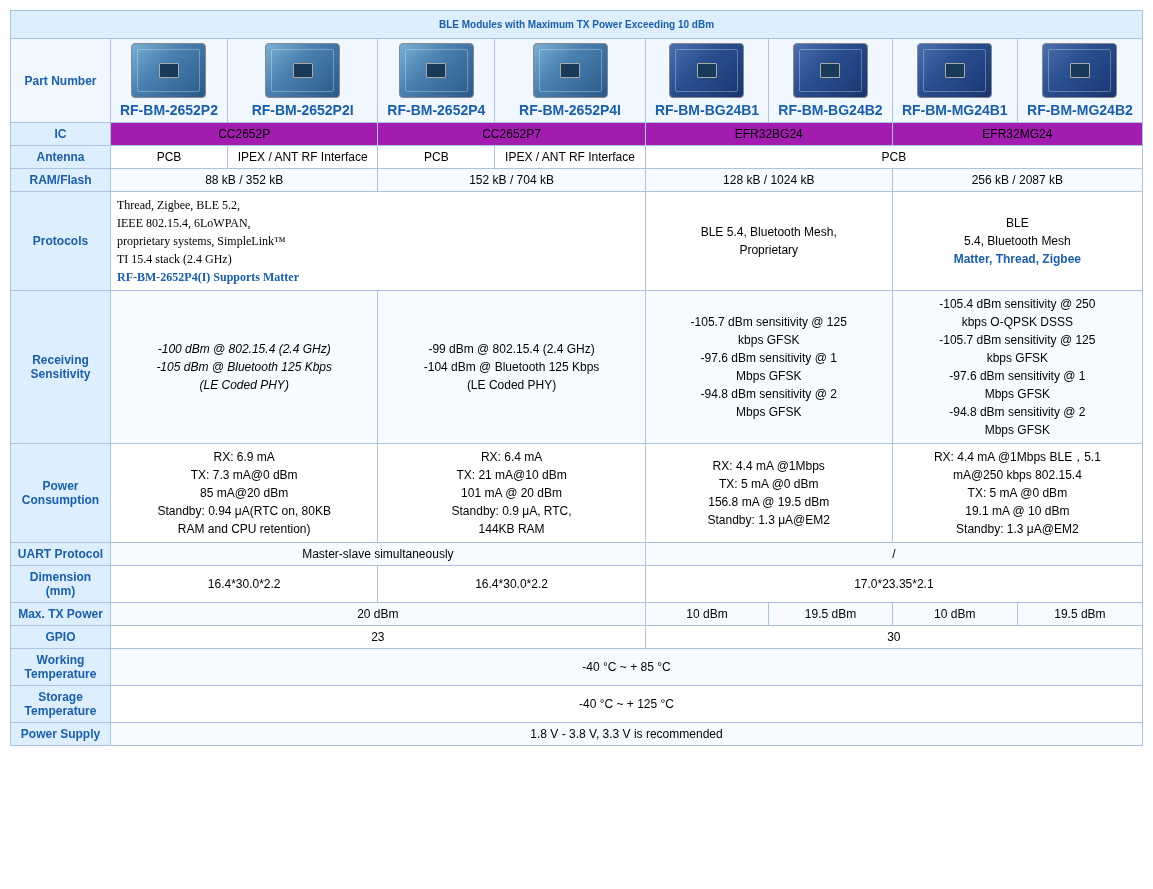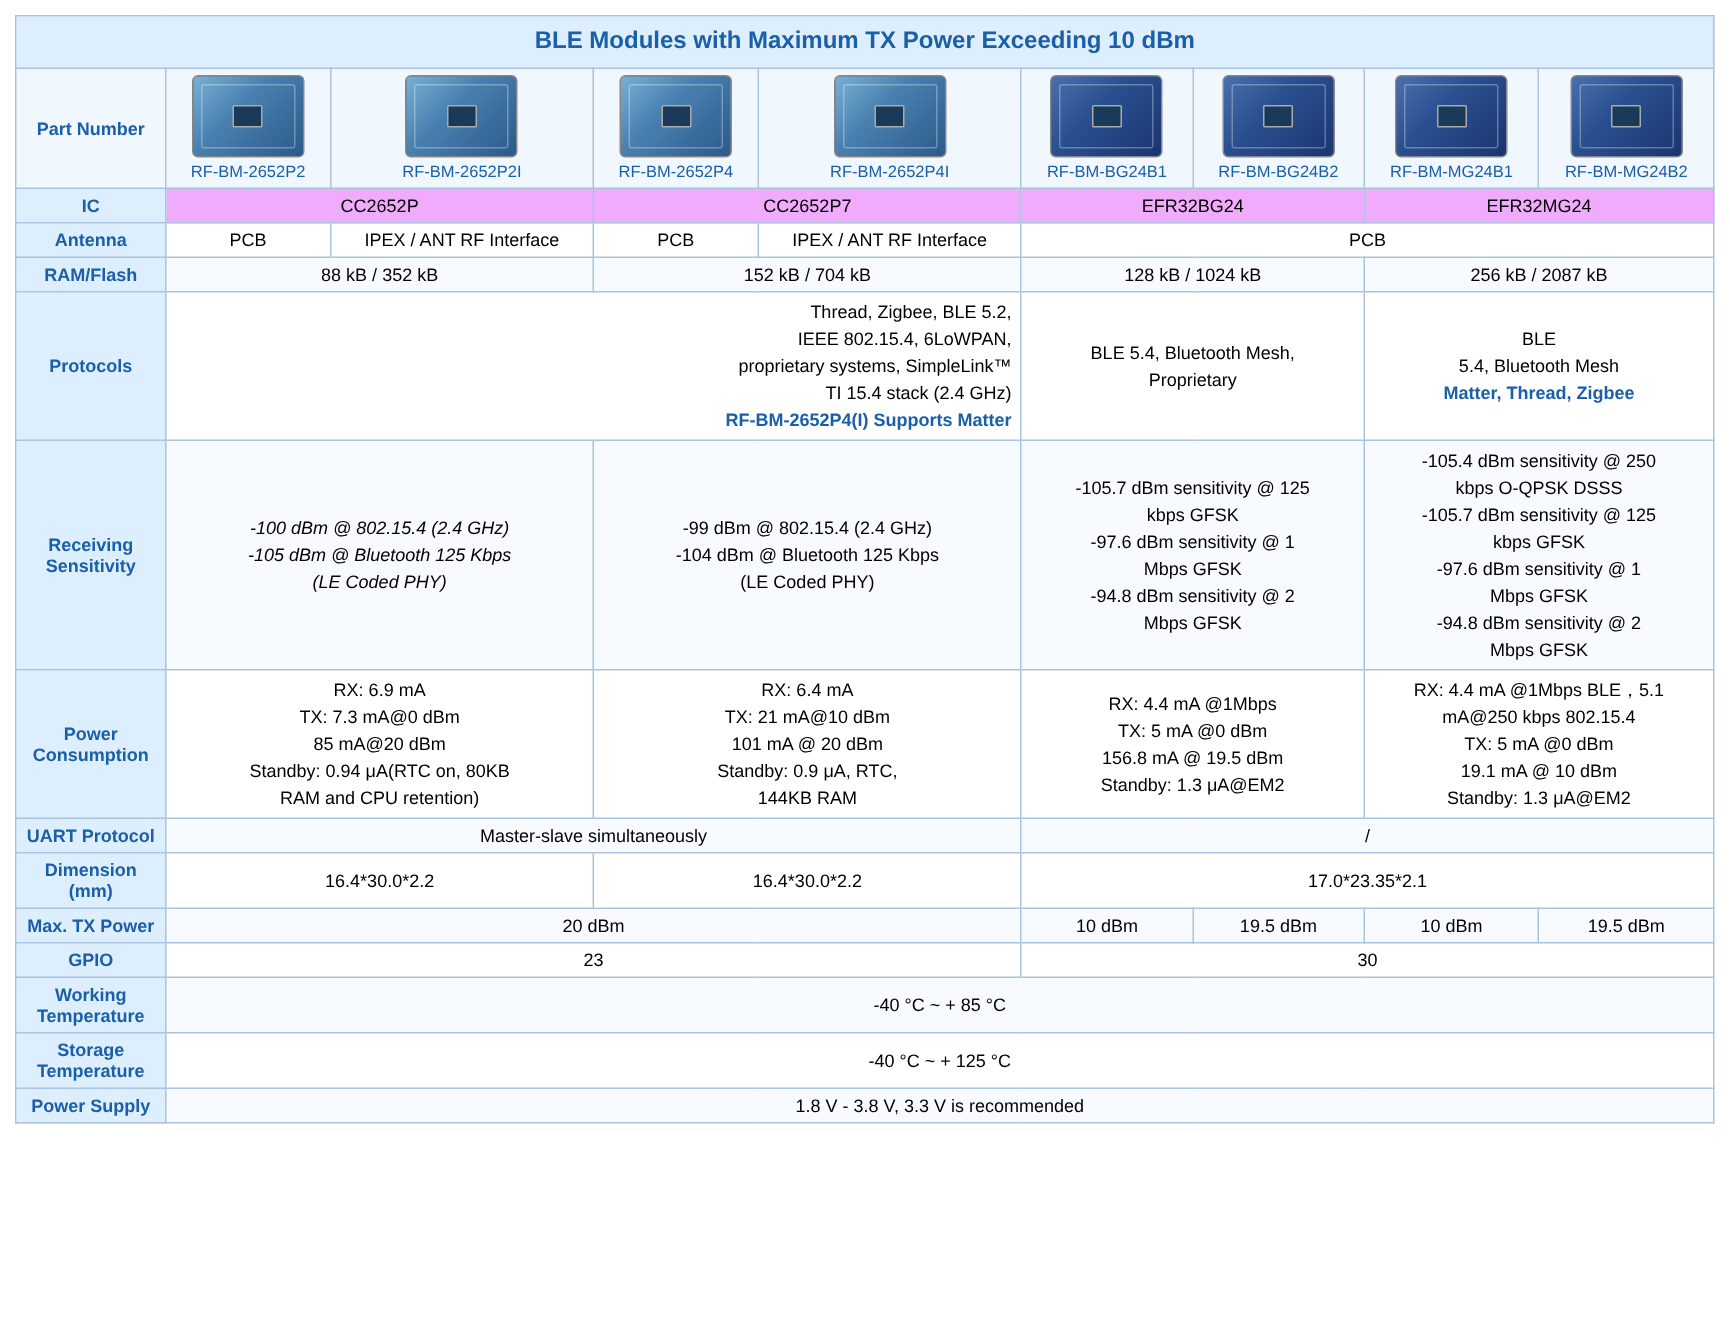--- a/index.html
+++ b/index.html
@@ -16,21 +16,21 @@
     }
     .main-table th, .main-table td {
       border: 1px solid #aac4e0;
       padding: 4px 6px;
       vertical-align: middle;
       text-align: center;
     }
     .title-row th {
       background: #ddeeff;
       color: #1a5fa8;
-      font-size: 16px;
+      font-size: 10px;
       font-weight: bold;
       padding: 8px;
     }
     .part-num-row th {
       background: #f0f7ff;
     }
     .row-label {
       background: #ddeeff;
       color: #1a5fa8;
       font-weight: bold;
@@ -38,21 +38,21 @@
       width: 100px;
       margin-left: 32px;
     }
     .row-even {
       background: #f7fbff;
     }
     .row-odd {
       background: #ffffff;
     }
     .ic-cell {
-      background: #f0abfc;
+      background: #a21caf;
     }
     .part-img-container {
       display: flex;
       flex-direction: column;
       align-items: center;
       justify-content: center;
     }
     .module-img {
       width: 75px;
       height: 55px;
@@ -72,23 +72,23 @@
       border: 1px solid rgba(255,255,255,0.3);
       border-radius: 2px;
     }
     .module-img-chip {
       width: 20px; height: 15px;
       background: #1a3a5a;
       border: 1px solid #aaa;
       border-radius: 1px;
     }
     .part-name {
-      font-size: 11px;
+      font-size: 14px;
       color: #1a5fa8;
-      font-weight: normal;
+      font-weight: bold;
       margin-top: 4px;
     }
     .bold-matter {
       color: #1a5fa8;
       font-weight: bold;
     }
     .part-header-cell {
       background: #f0f7ff;
       padding: 6px 4px;
     }
@@ -201,21 +201,21 @@
     <tr class="row-even">
       <td class="row-label">RAM/Flash</td>
       <td colspan="2">88 kB / 352 kB</td>
       <td colspan="2">152 kB / 704 kB</td>
       <td colspan="2">128 kB / 1024 kB</td>
       <td colspan="2">256 kB / 2087 kB</td>
     </tr>
 
     <tr class="row-odd">
       <td class="row-label">Protocols</td>
-      <td colspan="4" style="text-align:right; line-height:1.5;">
+      <td colspan="4" style="text-align:left; line-height:1.5;font-family:Liberation Serif, serif;">
         Thread, Zigbee, BLE 5.2,<br>IEEE 802.15.4, 6LoWPAN,<br>proprietary systems, SimpleLink™<br>TI 15.4 stack (2.4 GHz)<br>
         <span class="bold-matter">RF-BM-2652P4(I) Supports Matter</span>
       </td>
       <td colspan="2" style="line-height:1.5;">
         BLE 5.4, Bluetooth Mesh,<br>Proprietary
       </td>
       <td colspan="2" style="line-height:1.5;">
         BLE<br>5.4, Bluetooth Mesh<br>
         <span class="bold-matter">Matter, Thread, Zigbee</span>
       </td>

